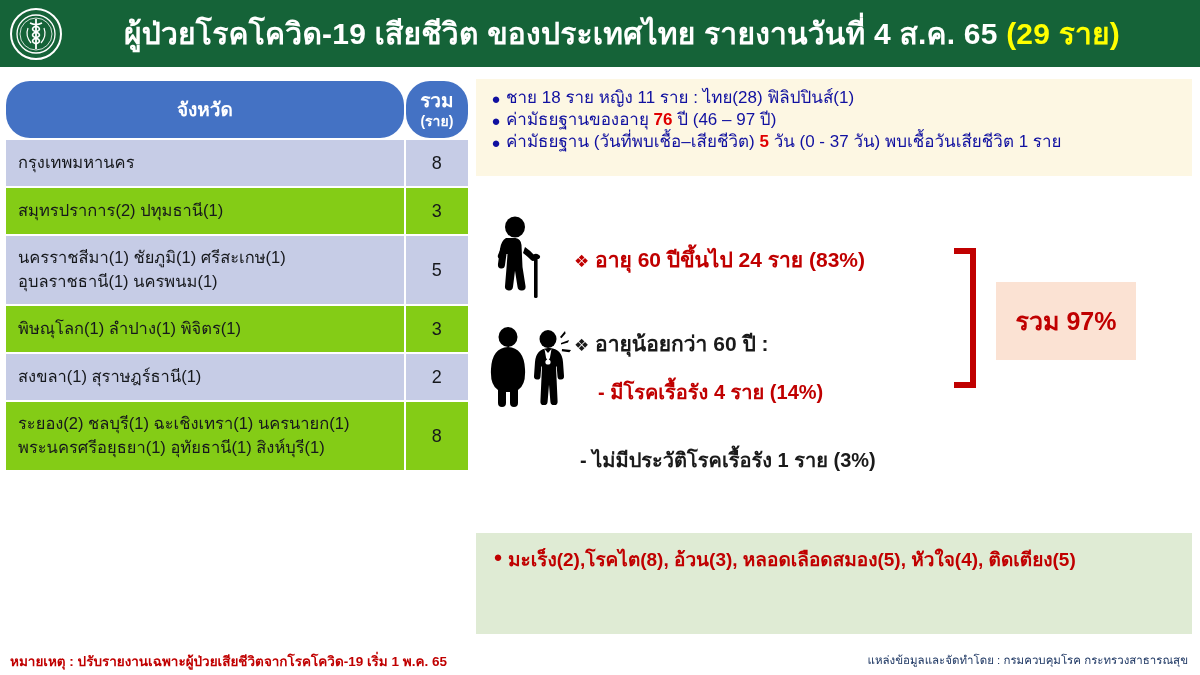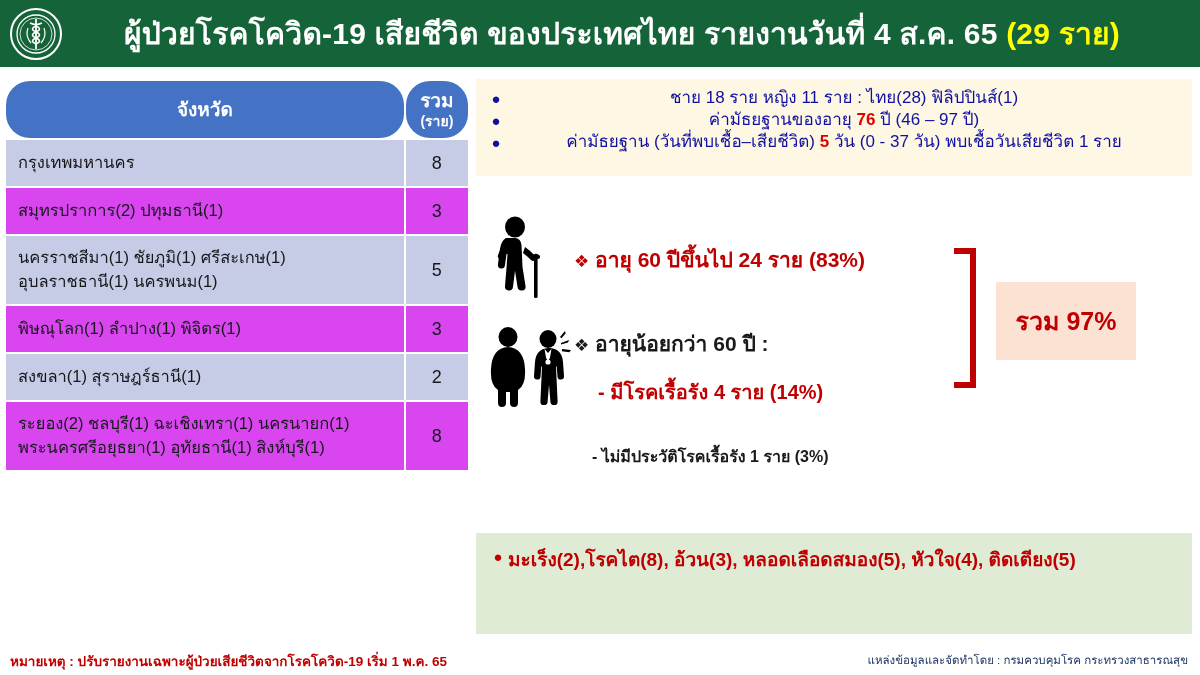--- a/index.html
+++ b/index.html
@@ -79,21 +79,21 @@
     padding: 10px 12px;
     line-height: 1.45;
     vertical-align: middle;
   }
   .province-table td.count {
     text-align: center;
     font-size: 18px;
     font-weight: normal;
   }
   .province-table tr.odd td { background: #C6CCE6; }
-  .province-table tr.even td { background: #d946ef; }
+  .province-table tr.even td { background: #84cc16; }
   .col-prov { width: 396px; }
   .col-cnt  { width: 62px;  }
 
   
   .footnote-left {
     position: absolute;
     left: 10px; top: 650px;
     font-size: 13.5px;
     font-weight: bold;
     color: #C00000;
@@ -127,21 +127,21 @@
   }
   .summary-line .bullet {
     color: #1010A0;
     font-size: 15px;
     line-height: 1;
     width: 20px;
     flex: 0 0 20px;
     text-align: center;
     padding-top: 3px;
   }
-  .summary-line .txt { flex: 1 1 auto; padding-top: 1px; text-align: center;}
+  .summary-line .txt { flex: 1 1 auto; padding-top: 1px;}
   .red { color: #E00000; font-weight: bold; }
 
   
   .age-block {
     position: absolute;
     left: 476px; top: 196px;
     width: 716px; height: 330px;
   }
 
   .icon-elder {
@@ -174,22 +174,22 @@
   .age-line-3 {
     position: absolute;
     left: 122px; top: 180px;
     font-size: 20px;
     color: #C00000;
     font-weight: bold;
     white-space: nowrap;
   }
   .age-line-4 {
     position: absolute;
-    left: 116px; top: 248px;
-    font-size: 16px;
+    left: 104px; top: 248px;
+    font-size: 20px;
     color: #1A1A1A;
     font-weight: bold;
     white-space: nowrap;
   }
   .diamond { color: #C00000; font-size: 17px; }
   .diamond-dark { color: #1A1A1A; font-size: 17px; }
 
   .bracket {
     position: absolute;
     left: 478px; top: 52px;

